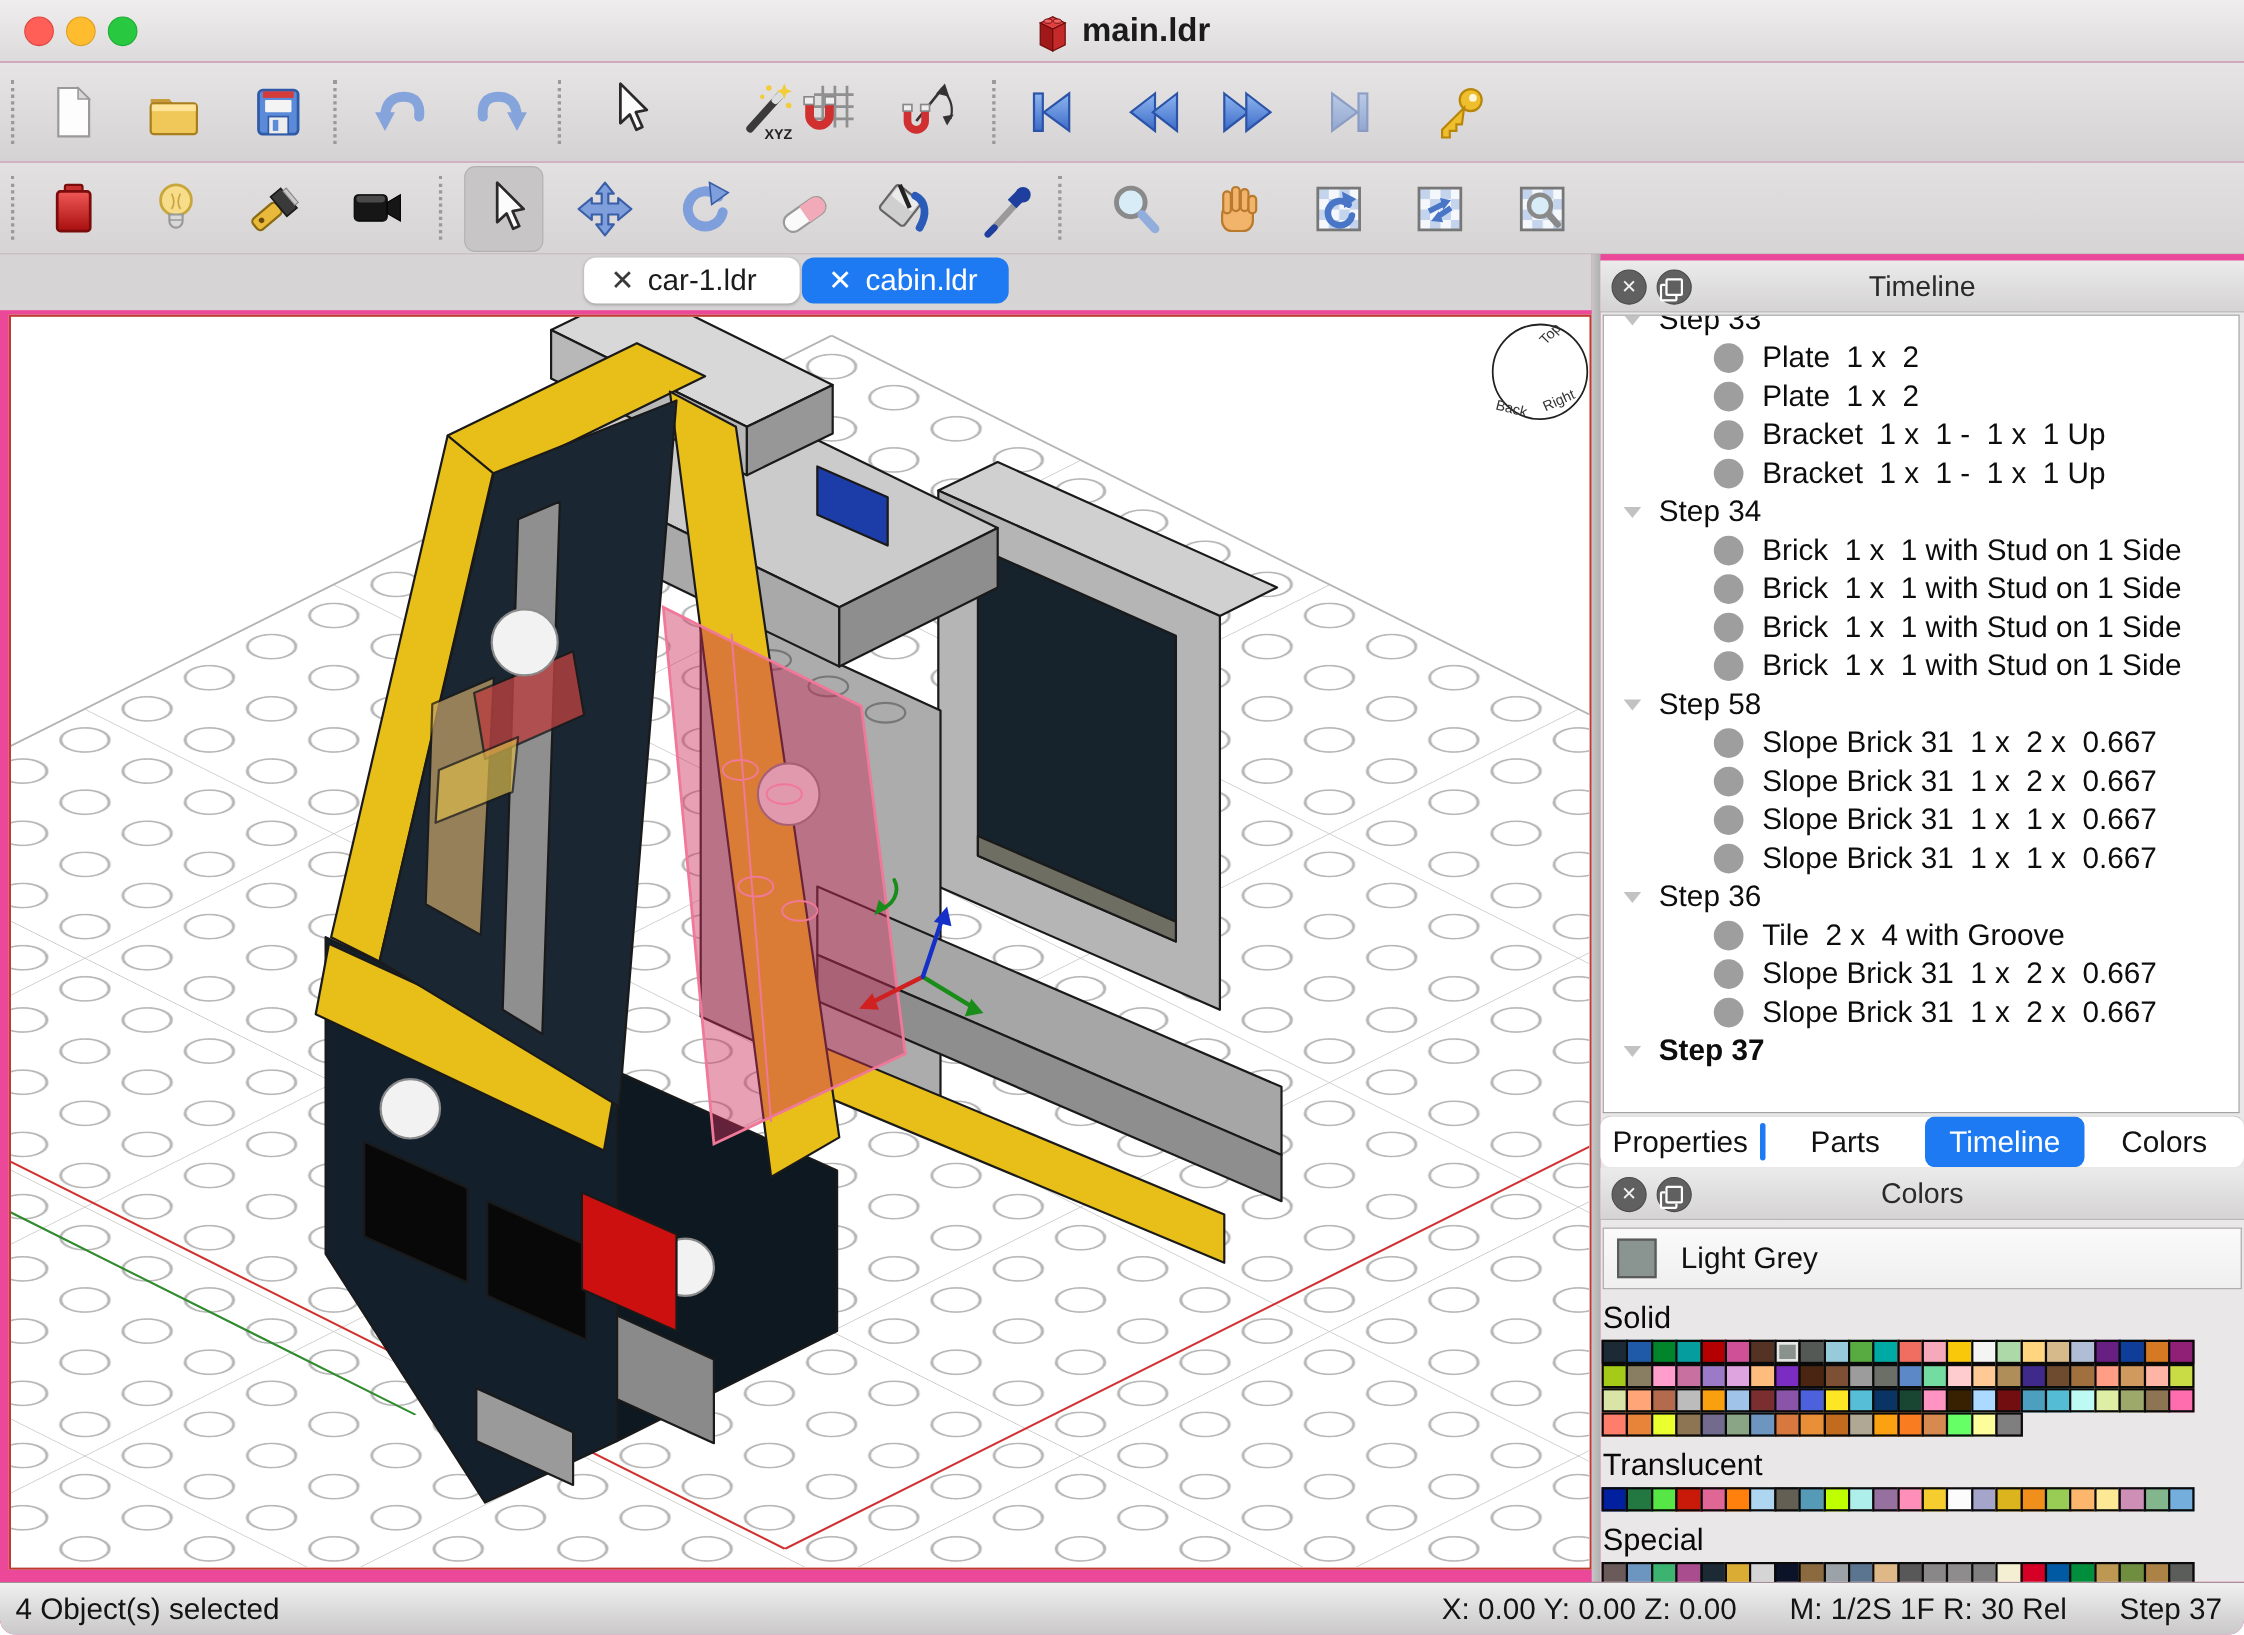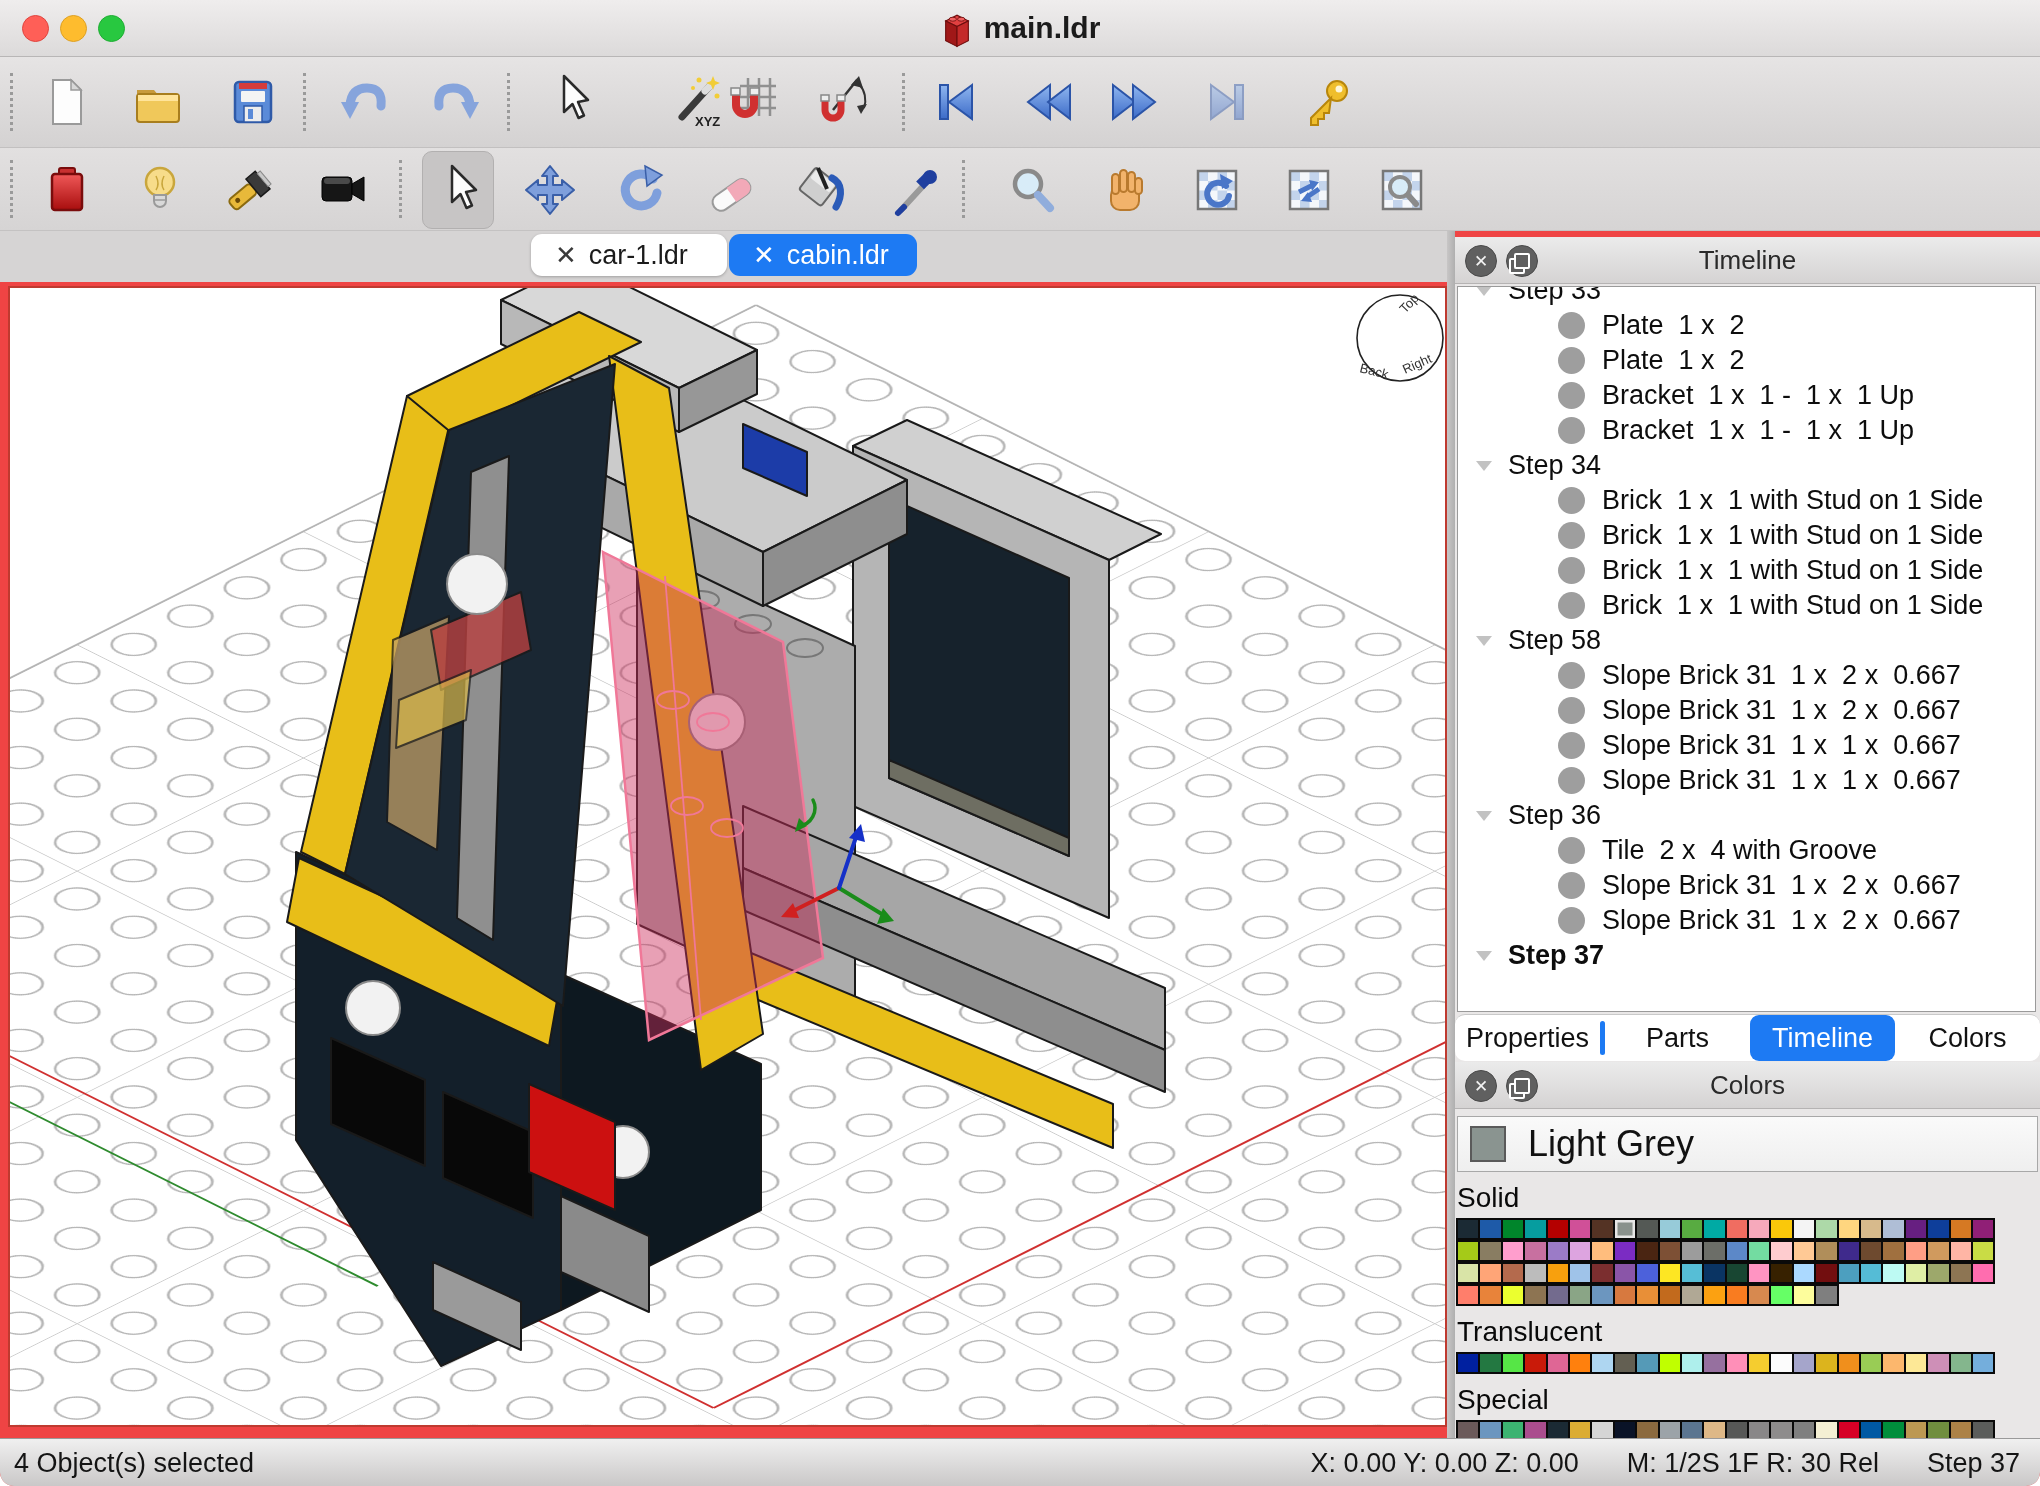--- a/index.html
+++ b/index.html
@@ -1,17 +1,17 @@
 <!DOCTYPE html>
 <html><head>
 <meta charset="utf-8">
 <style>
   html,body{margin:0;padding:0;background:#ffffff;width:2040px;height:1486px;overflow:hidden;
     font-family:"Liberation Sans","DejaVu Sans",sans-serif;-webkit-font-smoothing:antialiased;}
-  #window{position:absolute;left:0;top:0;width:2040px;height:1486px;background:#ef4444;
+  #window{position:absolute;left:0;top:0;width:2040px;height:1486px;background:#ec4899;
     border-radius:0 0 14px 14px;overflow:hidden;}
 
   
   #titlebar{position:absolute;left:0;top:0;width:100%;height:56px;
     background:linear-gradient(#EFEDED,#DCDADA);border-bottom:1px solid #B8B6B6;}
   .tlight{position:absolute;top:15px;width:25px;height:25px;border-radius:50%;}
   #tl-close{left:22px;background:#FF5F57;border:1px solid #E0443E;}
   #tl-min{left:60px;background:#FEBC2E;border:1px solid #DEA023;}
   #tl-zoom{left:98px;background:#28C840;border:1px solid #1EAD33;}
   #title-wrap{position:absolute;left:0;top:0;width:100%;height:56px;display:flex;align-items:center;justify-content:center;gap:10px;}
@@ -74,21 +74,21 @@
   .ptab{flex:1;display:flex;align-items:center;justify-content:center;font-size:27px;color:#111;}
   .ptab.active{background:#1D7AF3;color:#fff;border-radius:9px;}
   .ptab-div{width:5px;background:#1D7AF3;border-radius:3px;margin:6px 0;}
 
   
   #colors-hdr{position:absolute;left:0;top:825px;width:585px;}
   #colors-body{position:absolute;left:0;top:871px;width:585px;height:330px;overflow:hidden;}
   #current-color{margin:8px 2px 0 2px;height:54px;background:linear-gradient(#FAFAFA,#EFEFEF);
     border:1.5px solid #A8A8A8;display:flex;align-items:center;gap:22px;padding-left:12px;}
   #current-swatch{width:36px;height:36px;background:#8A9490;border:2px solid #5a5a5a;box-sizing:border-box;}
-  #current-color span{font-size:36px;color:#111;}
+  #current-color span{font-size:27px;color:#111;}
   .sec-label{font-size:28px;color:#0a0a0a;margin:10px 0 4px 2px;}
   .swrow{display:flex;height:22px;margin-left:1px;}
   .sw{flex:0 0 24.4px;height:22px;border:2px solid #0a0a0a;box-sizing:border-box;}
   .sw + .sw{margin-left:-2px;}
   .sw.sel{box-shadow:inset 0 0 0 2.5px #E6E6E6;}
 
   
   #statusbar{position:absolute;left:0;top:1438px;width:100%;height:48px;
     background:linear-gradient(#F0F0F0,#C9C7C7);border-top:1px solid #9a9a9a;
     border-radius:0 0 14px 14px;display:flex;align-items:center;font-size:27px;color:#141414;}

